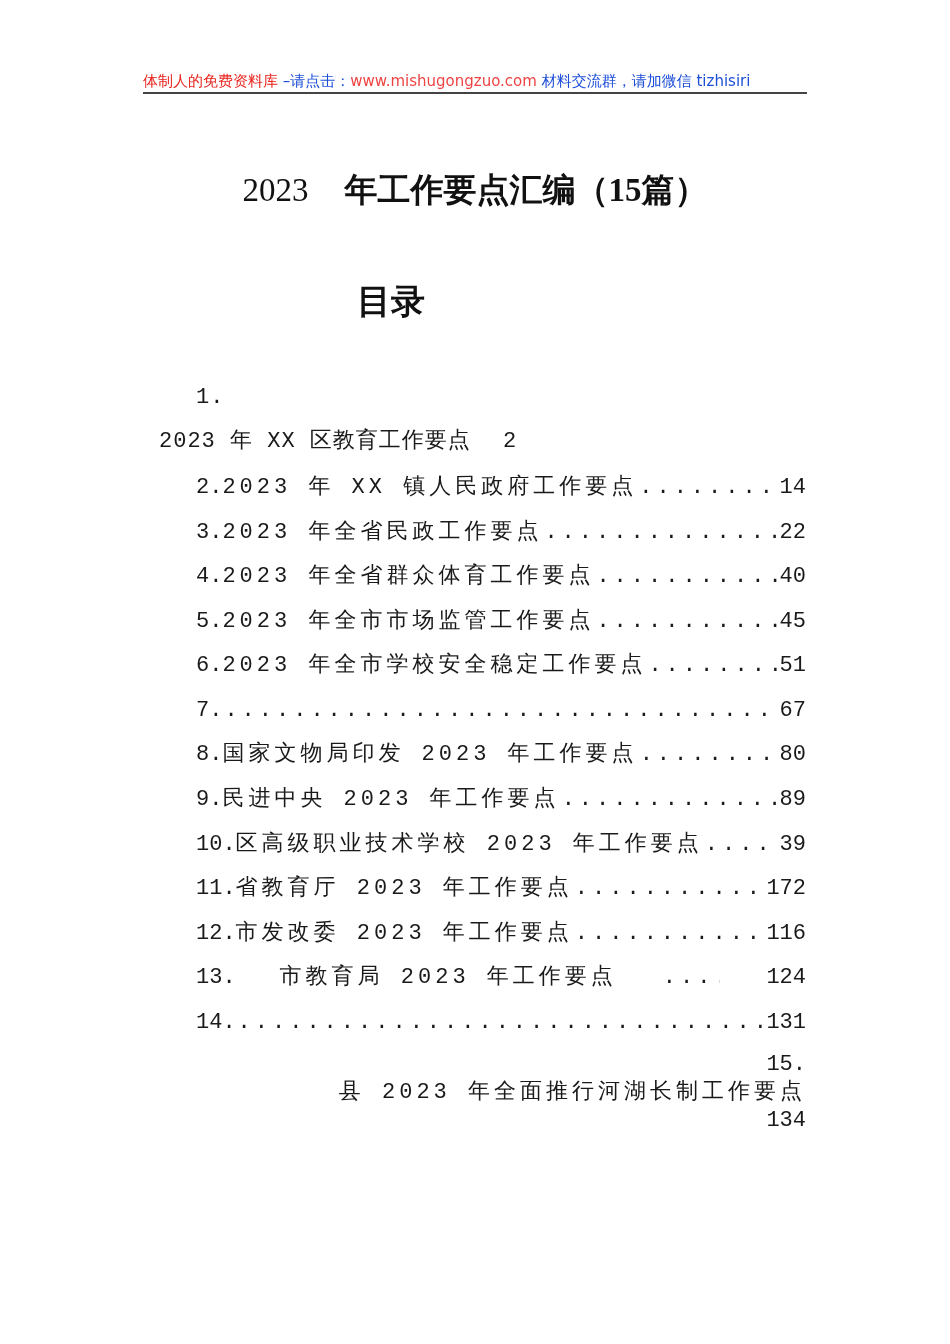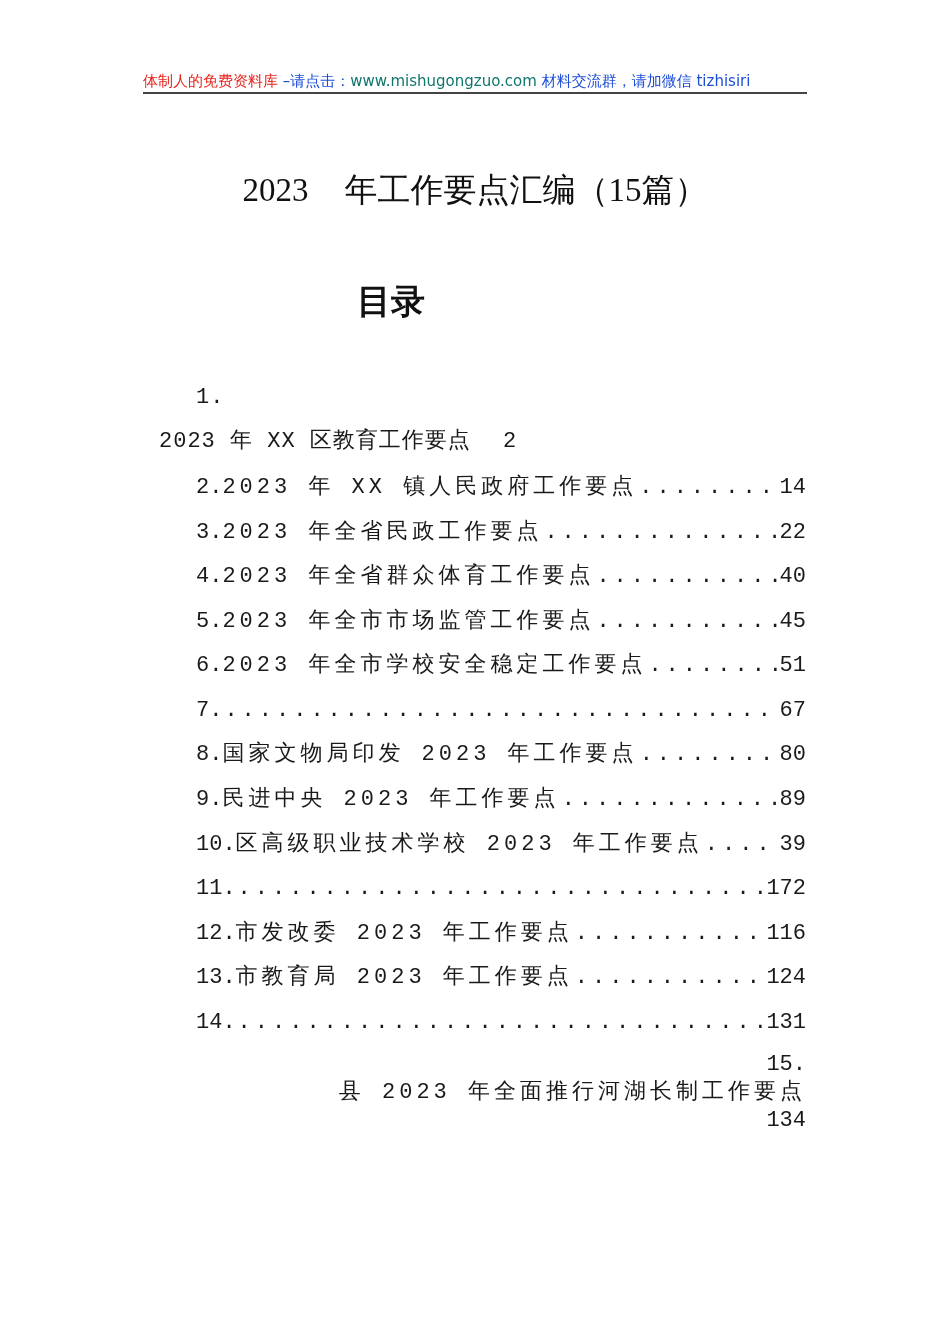--- a/index.html
+++ b/index.html
@@ -22,41 +22,41 @@
       width: 664px;
       height: 22px;
       font-family: "DejaVu Sans", "Liberation Sans", sans-serif;
       font-size: 15px;
       line-height: 22px;
       white-space: nowrap;
       text-align: left;
     }
     .header .red { color: #e8231c; text-align: center; }
     .header .dark { color: #1d4ed8; }
-    .header .blue { color: #0f766e; }
+    .header .blue { color: #ef4444; }
     .header-rule {
       position: absolute;
       left: 143px;
       top: 92px;
       width: 664px;
       height: 2px;
       background: #444444;
     }
     .doc-title {
       position: absolute;
       left: 0;
       top: 170px;
       width: 950px;
       text-align: center;
       font-family: "Liberation Serif", "DejaVu Serif", serif;
       font-size: 33px;
       line-height: 40px;
       color: #111111;
     }
-    .doc-title .bold { font-weight: normal; margin-left: 36px; }
+    .doc-title .bold { font-weight: bold; margin-left: 36px; }
     .toc-heading {
       position: absolute;
       left: 0;
       top: 280px;
       width: 782px;
       text-align: center;
       font-family: "Liberation Serif", "DejaVu Serif", serif;
       font-size: 34px;
       font-weight: bold;
       line-height: 44px;
@@ -176,30 +176,31 @@
     <span class="page">89</span>
   </div>
   <div class="toc-entry" style="top:829px;">
     <span class="num">10.</span>
     <span class="text">区高级职业技术学校 2023 年工作要点</span>
     <span class="leader"></span>
     <span class="page">39</span>
   </div>
   <div class="toc-entry" style="top:873px;">
     <span class="num">11.</span>
+    <span class="text">省教育厅 2023 年工作要点</span>
     <span class="leader"></span>
     <span class="page">172</span>
   </div>
   <div class="toc-entry" style="top:918px;">
     <span class="num">12.</span>
     <span class="text">市发改委 2023 年工作要点</span>
     <span class="leader"></span>
     <span class="page">116</span>
   </div>
-  <div class="toc-entry" style="top:962px;">
+  <div class="toc-entry" style="top:962px;gap:44px;">
     <span class="num">13.</span>
     <span class="text">市教育局 2023 年工作要点</span>
     <span class="leader"></span>
     <span class="page">124</span>
   </div>
   <div class="toc-entry" style="top:1007px;">
     <span class="num">14.</span>
     <span class="leader"></span>
     <span class="page">131</span>
   </div>

